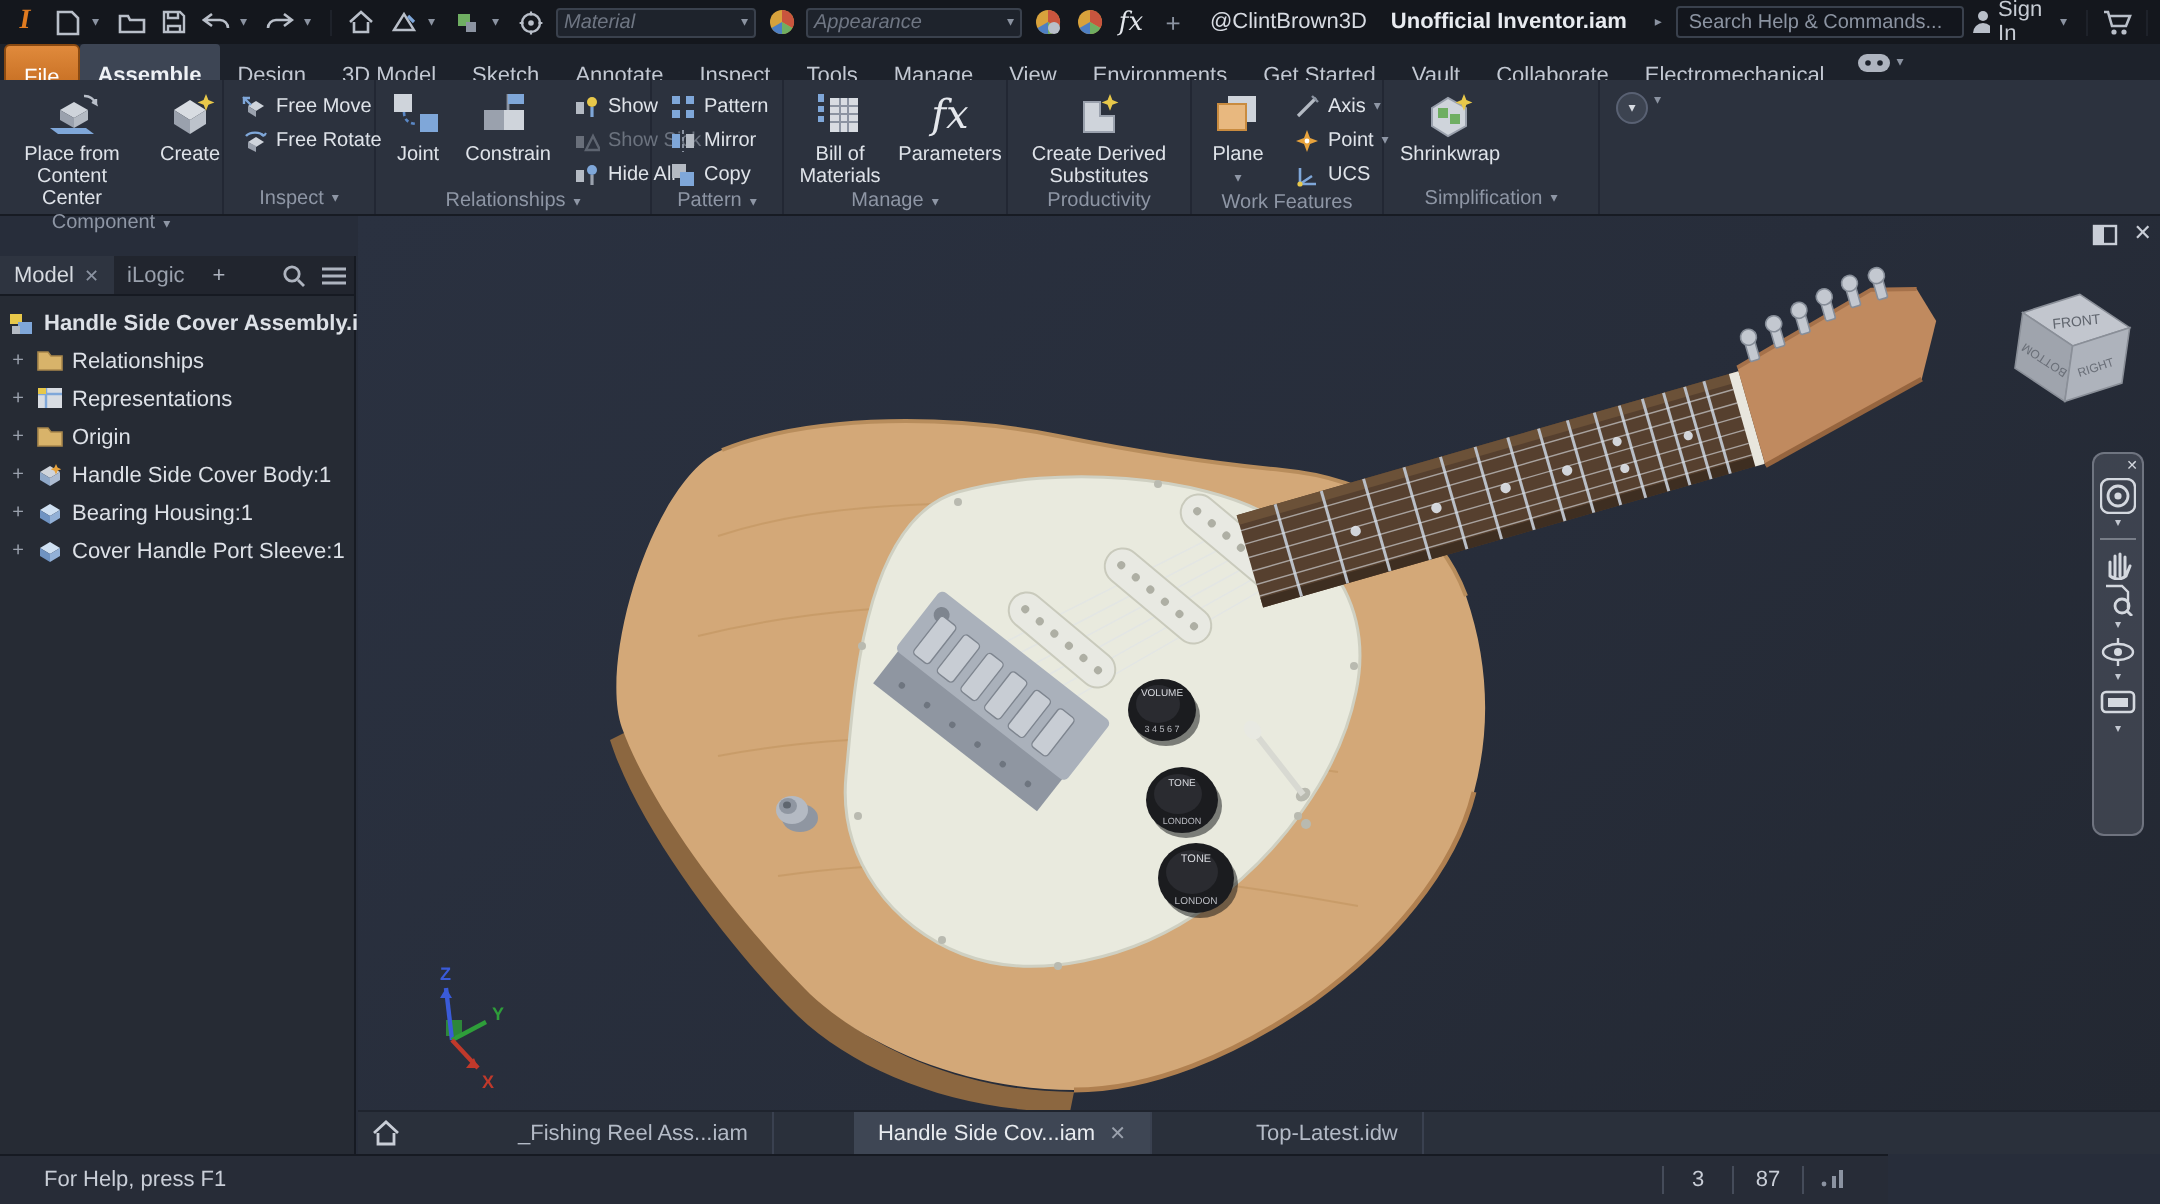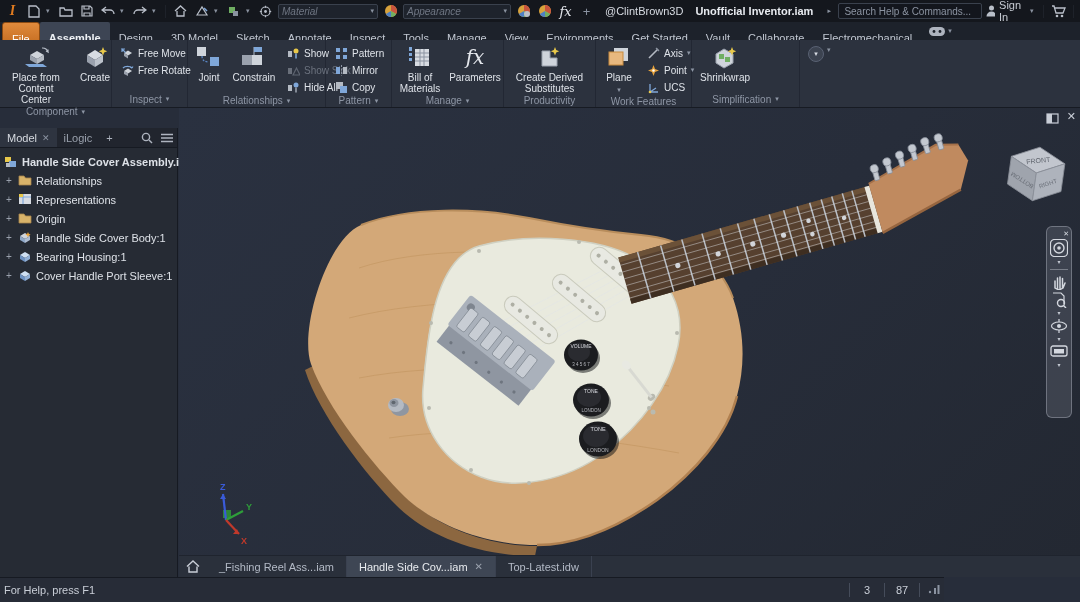--- a/index.html
+++ b/index.html
@@ -89,32 +89,32 @@
     background:rgba(150,157,170,0.22); border:1px solid rgba(205,210,220,0.35); border-radius:6px;
     display:flex; flex-direction:column; align-items:center; padding:3px 0; gap:2px; }
   #navbar .nbi { width:20px; display:flex; justify-content:center; color:#d4d8df; }
   #navbar .nb-caret { font-size:6px; color:#c3c8d1; line-height:6px; }
   #navbar .nb-close { align-self:flex-end; margin-right:2px; font-size:7px; color:#d4d8df; line-height:7px; }
   #navbar .nb-divider { width:18px; height:1px; background:rgba(210,214,222,.4); margin:2px 0; }
 
   
   #doctabs { position:absolute; left:179px; top:555px; width:901px; height:22px;
     background:#2a303b; border-top:1px solid #1f242e; display:flex; align-items:stretch;
-    font-size:11px; color:#b3bac6; }
+    font-size:11px; color:#b3bac6;gap:40px; }
   #doctabs .home { width:28px; display:flex; align-items:center; justify-content:center; color:#c9ced7; }
   .dtab { display:flex; align-items:center; gap:7px; padding:0 12px; border-right:1px solid #3a4150;
     white-space:nowrap; }
   .dtab:first-of-type { border-left:1px solid #3a4150; }
   .dtab.active { background:#3e4654; color:#e8ebef; }
   .dtab .x { color:#9aa1ad; font-size:10px; }
 
   
   #statusbar { position:absolute; left:0; top:577px; width:944px; height:25px;
     background:#272c37; border-top:1px solid #161a22; display:flex; align-items:center;
-    color:#c9ced7; font-size:11px; padding:0 4px; }
+    color:#c9ced7; font-size:11px; padding:0 22px; }
   #statusbar .spacer { flex:1; }
   .st-sep { width:1px; height:14px; background:#454c5a; margin:0 8px; }
   .st-count { min-width:18px; text-align:center; }
 </style>
 </head>
 <body>
 
 <div id="window">
 
   <div id="titlebar">

